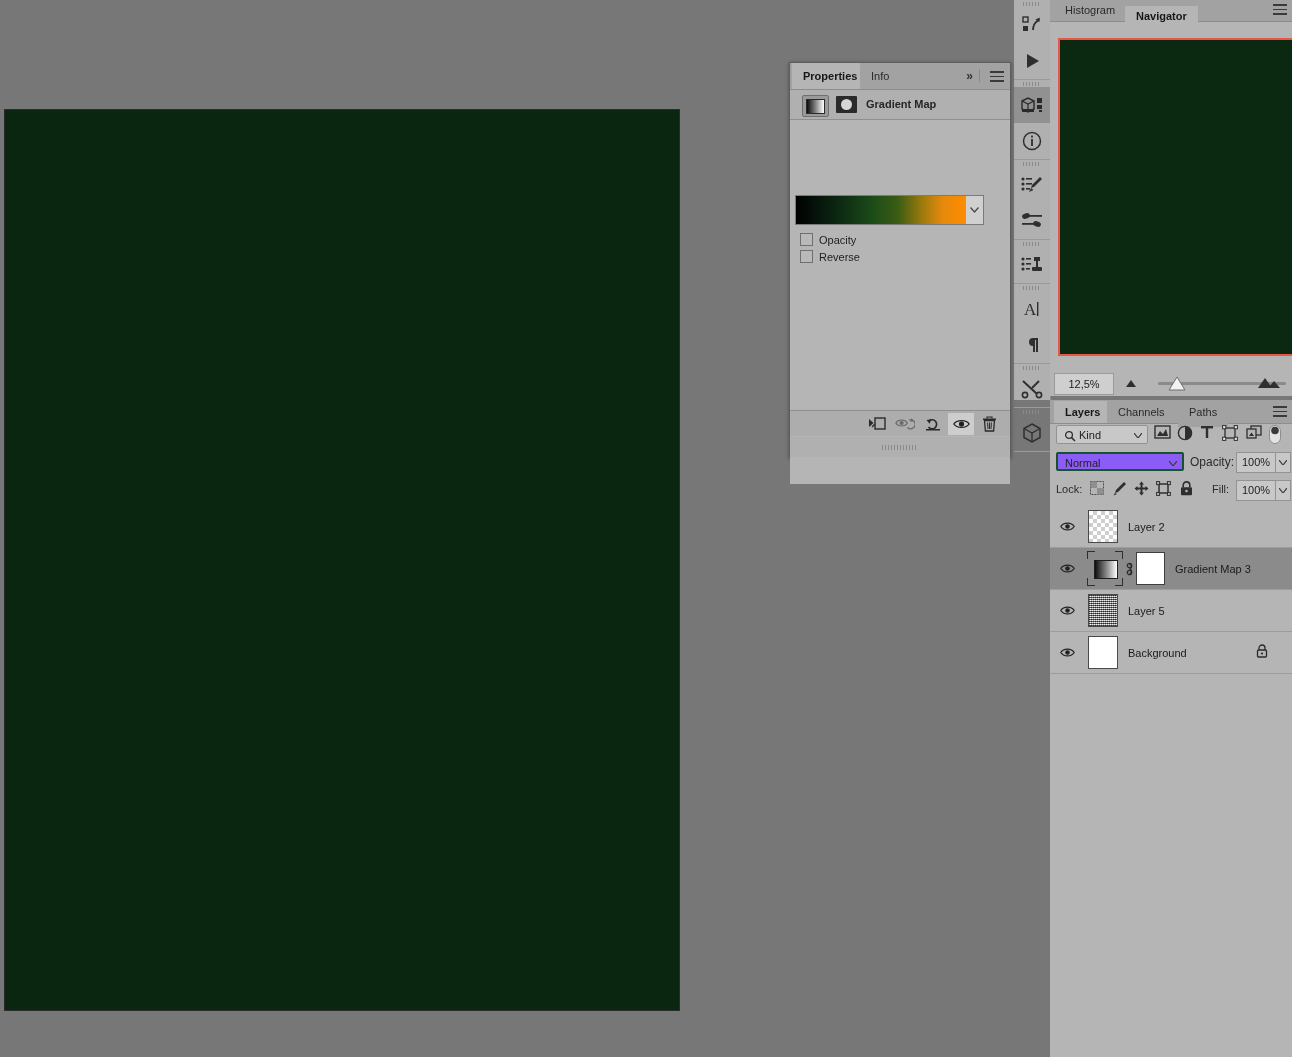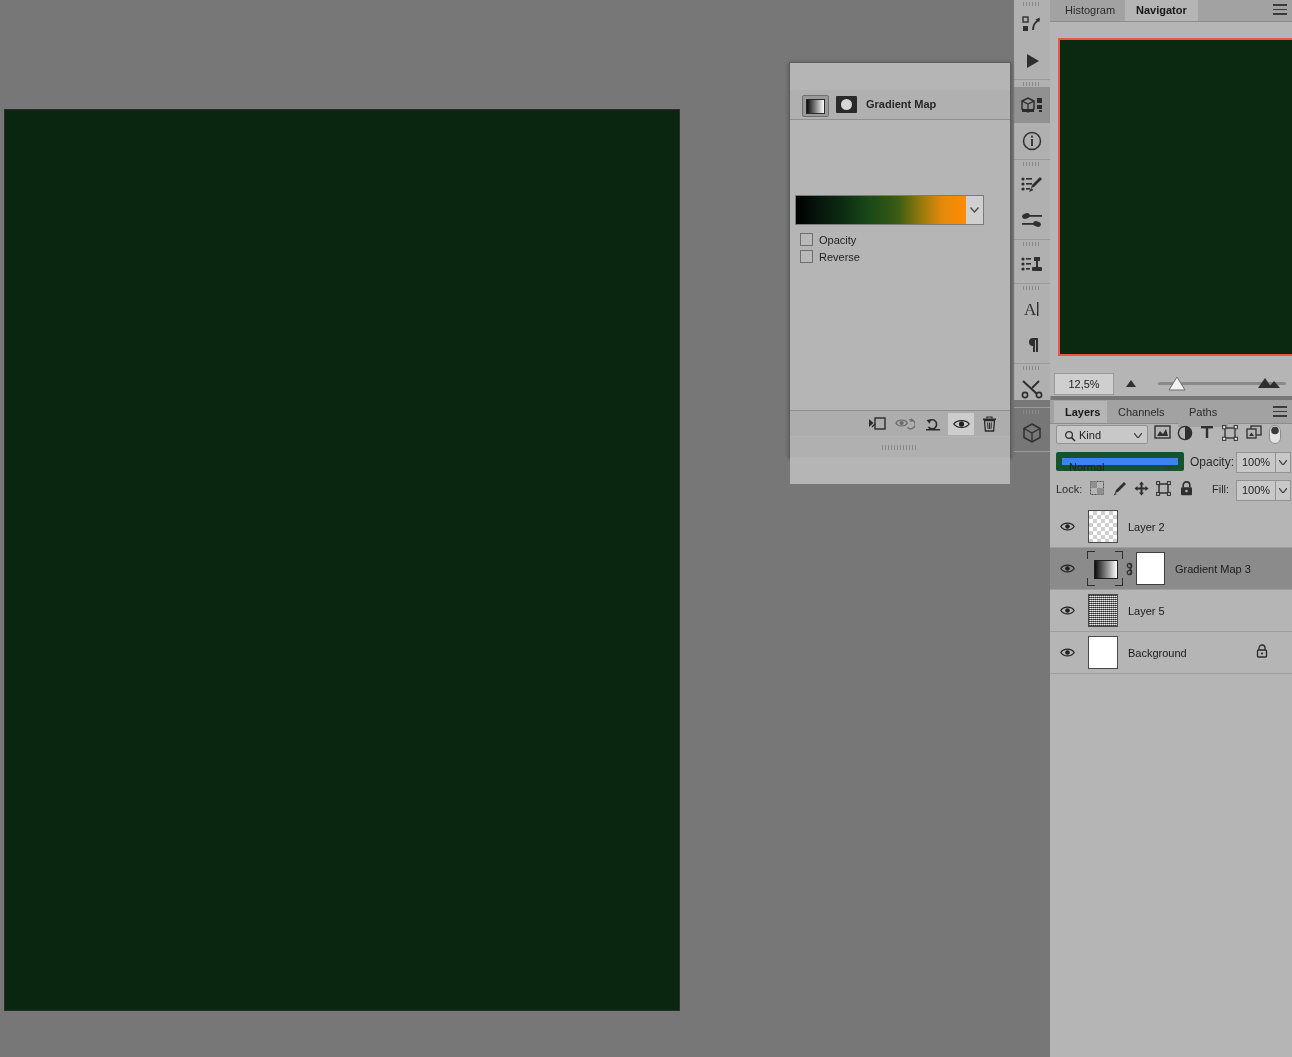--- a/index.html
+++ b/index.html
@@ -69,21 +69,21 @@
     background:#c8c8c8;border:1px solid #939393;border-radius:2px;
     line-height:19px;font-size:11px;color:#222;padding-left:22px;box-sizing:border-box;cursor:pointer;
   }
   #kind-select .caret{position:absolute;right:5px;top:7px;}
   #kind-search-icon{position:absolute;left:7px;top:4px;}
   .filt-ico{position:absolute;top:2px;width:21px;height:19px;cursor:pointer;}
 
   #blend-row{position:absolute;left:0;top:50px;width:242px;height:24px;}
   #blend-select{
     position:absolute;left:6px;top:2px;width:128px;height:19px;
-    background:#3b82f6;border:6px solid #14532d;border-radius:2px;
+    background:#8b5cf6;border:2px solid #14532d;border-radius:2px;
     line-height:19px;font-size:11px;color:#222;padding-left:7px;box-sizing:border-box;cursor:pointer;
   }
   #blend-select .caret{position:absolute;right:5px;top:7px;}
   #opacity-label{position:absolute;left:140px;top:5px;font-size:12px;color:#2b2b2b;}
   #opacity-field{
     position:absolute;left:186px;top:2px;width:38px;height:19px;
     background:#c8c8c8;border:1px solid #939393;text-align:center;line-height:19px;font-size:11px;cursor:text;
   }
   #opacity-caret{position:absolute;left:226px;top:2px;width:14px;height:19px;
       background:#c8c8c8;border:1px solid #939393;border-left:none;cursor:pointer;}
@@ -391,21 +391,21 @@
         <path d="M11 2 L19 6.5 L19 15.5 L11 20 L3 15.5 L3 6.5 Z" fill="none" stroke="#2f2f2f" stroke-width="1.5"></path>
         <path d="M3 6.5 L11 11 L19 6.5 M11 11 L11 20" fill="none" stroke="#2f2f2f" stroke-width="1.3"></path>
       </svg>
     </div>
   </div>
 </div>
 
 <div class="abs" id="nav-panel">
   <div id="nav-tabbar">
     <div class="tab" style="left:4px;">Histogram</div>
-    <div class="tab active" style="left:75px;">Navigator</div>
+    <div class="tab active" style="left:75px;margin-top:6px;">Navigator</div>
     <div id="nav-menu-icon">
       <i></i>
         <i></i>
         <i></i>
     </div>
   </div>
 
   <div id="nav-thumb-wrap">
     <div id="nav-thumb">
       <svg class="noise-layer" viewBox="0 0 232 314" preserveAspectRatio="none">
@@ -644,20 +644,31 @@
           <path d="M3 6 V4 a3 3 0 0 1 6 0 V6" fill="none" stroke="#2a2a2a" stroke-width="1.3"></path>
           <rect x="1.5" y="6" width="9" height="7" rx="1" fill="none" stroke="#2a2a2a" stroke-width="1.3"></rect>
           <circle cx="6" cy="9.5" r="1.1" fill="#2a2a2a"></circle>
         </svg>
       </span>
     </div>
   </div>
 </div>
 
 <div class="abs" id="props-panel">
+  <div id="props-tabbar">
+    <div class="tab active" style="left:2px;">Properties</div>
+    <div class="tab" style="left:70px;">Info</div>
+    <div id="props-expand">»</div>
+    <div id="props-divider"></div>
+    <div id="props-menu-icon">
+        <i></i>
+        <i></i>
+        <i></i>
+      </div>
+  </div>
 
   <div id="props-header">
     <div id="adj-type-icon">
         <span class="sw"></span>
       </div>
     <div id="adj-mask-icon">
         <span class="dot"></span>
       </div>
     <div id="adj-title">Gradient Map</div>
   </div>

